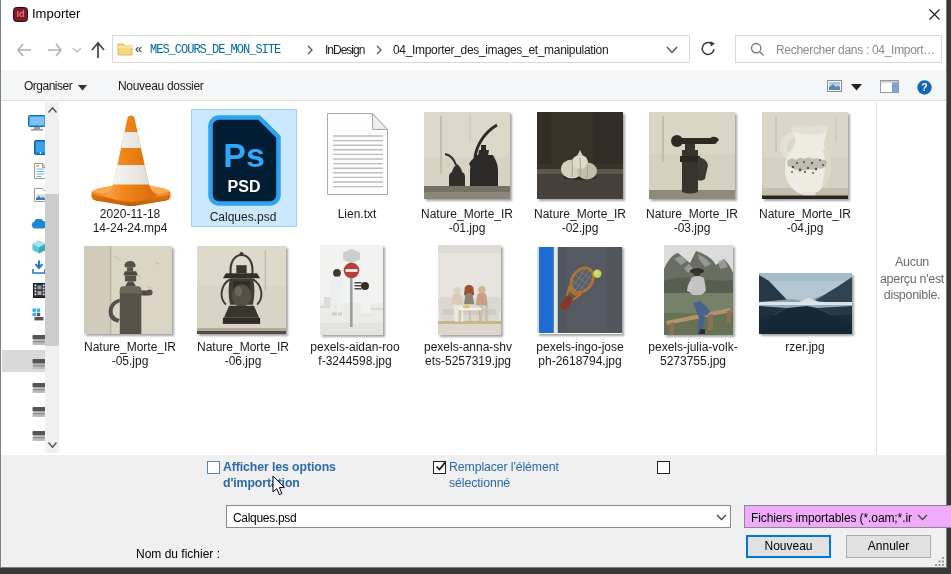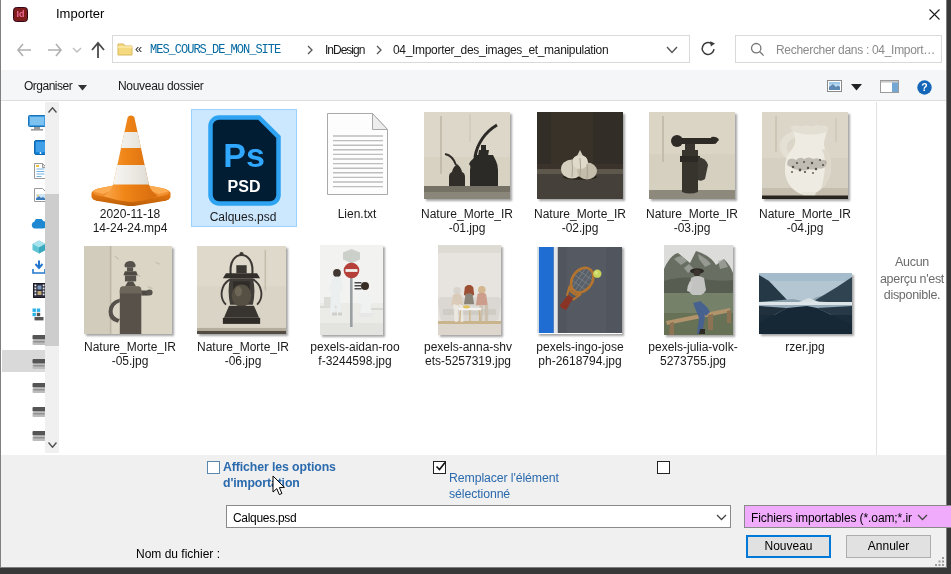--- a/index.html
+++ b/index.html
@@ -4,21 +4,21 @@
 <style>
 * { margin:0; padding:0; box-sizing:border-box; }
 html,body { width:951px; height:574px; overflow:hidden; }
 body { background:#383838; font-family:"Liberation Sans", sans-serif; position:relative; }
 #dlg { position:absolute; left:0; top:0; width:947px; height:568px; background:#fff; border-left:1px solid #7f7f7f; border-right:1px solid #7f7f7f; border-bottom:1px solid #7f7f7f; }
 .abs { position:absolute; }
 
 
 #titlebar { position:absolute; left:0; top:0; width:100%; height:30px; background:#fff; }
 #idicon { position:absolute; left:12px; top:7px; width:15px; height:15px; border-radius:3.5px; background:#7f1d1d; border:1px solid #30071a; color:#ef6a96; font-size:9px; font-weight:bold; text-align:center; line-height:13px; }
-#title { position:absolute; left:31px; top:6px; font-size:13px; color:#000;margin-left:24px; }
+#title { position:absolute; left:31px; top:6px; font-size:13px; color:#000; }
 
 
 
 #navrow { position:absolute; left:0; top:30px; width:100%; height:40px; background:#fff; }
 #addrbox { position:absolute; left:111px; top:5px; width:578px; height:28px; background:#fff; border:1px solid #d9d9d9; }
 #srchbox { position:absolute; left:734px; top:5px; width:207px; height:28px; background:#fff; border:1px solid #d9d9d9; }
 
 
 #toolrow { position:absolute; left:0; top:70px; width:100%; height:31px; background:#f5f6f7; border-bottom:1px solid #dcdfe2; }
 
@@ -520,21 +520,21 @@
     </div>
   </div>
 
   <div id="bottom">
     <div class="cb" style="left:206px;top:6px;border-color:#5a87ad;"></div>
     <div class="bluelab abs" style="left:222px;top:5px;font-weight:bold;">Afficher les options<br>d'importation</div>
     <div class="cb" style="left:432px;top:6px;border-color:#222;"></div>
     <svg class="abs" style="left:433px;top:5px" width="13" height="13" viewBox="0 0 13 13">
         <path d="M2.5 6.5 L5.5 9.5 L11 2.5" stroke="#111" stroke-width="1.6" fill="none"></path>
       </svg>
-    <div class="bluelab abs" style="left:448px;top:5px;margin-top:11px;">Remplacer l'élément<br>sélectionné</div>
+    <div class="bluelab abs" style="left:448px;top:5px;">Remplacer l'élément<br>sélectionné</div>
     <div class="cb" style="left:656px;top:6px;border-color:#222;"></div>
 
     <svg class="abs" style="left:271px;top:21px" width="15" height="21" viewBox="0 0 15 21">
       <path d="M1 0 L1 16 L4.8 12.6 L7.3 18.6 L9.9 17.5 L7.4 11.6 L12.4 11.3 z" fill="#fff" stroke="#000" stroke-width="1"></path>
     </svg>
 
     <div class="abs" style="left:135px;top:56px;font-size:12px;color:#000;margin-top:36px;">Nom du fichier&nbsp;:</div>
     <div class="abs" style="left:225px;top:50px;width:505px;height:23px;background:#fff;border:1px solid #8a8a8a;">
       <div class="abs" style="left:6px;top:4.5px;font-size:12px;letter-spacing:-0.3px;color:#000;">Calques.psd</div>
       <svg class="abs" style="left:489px;top:8px" width="11" height="7" viewBox="0 0 11 7">

